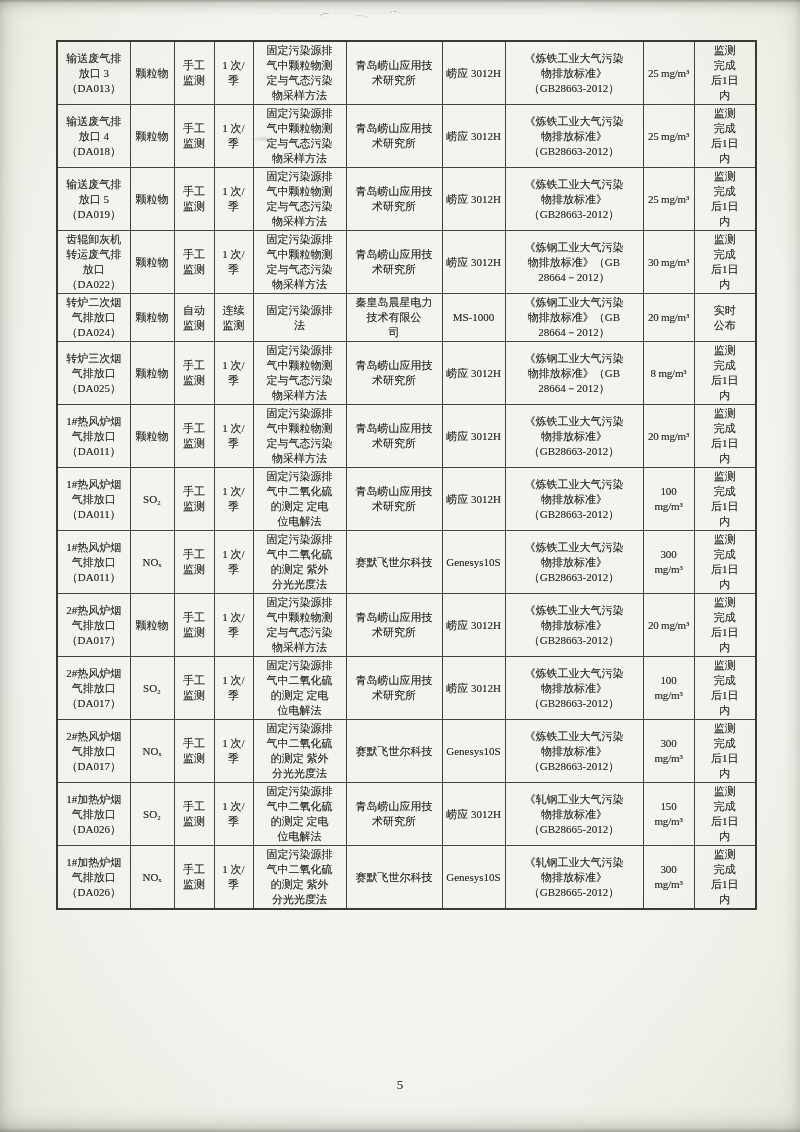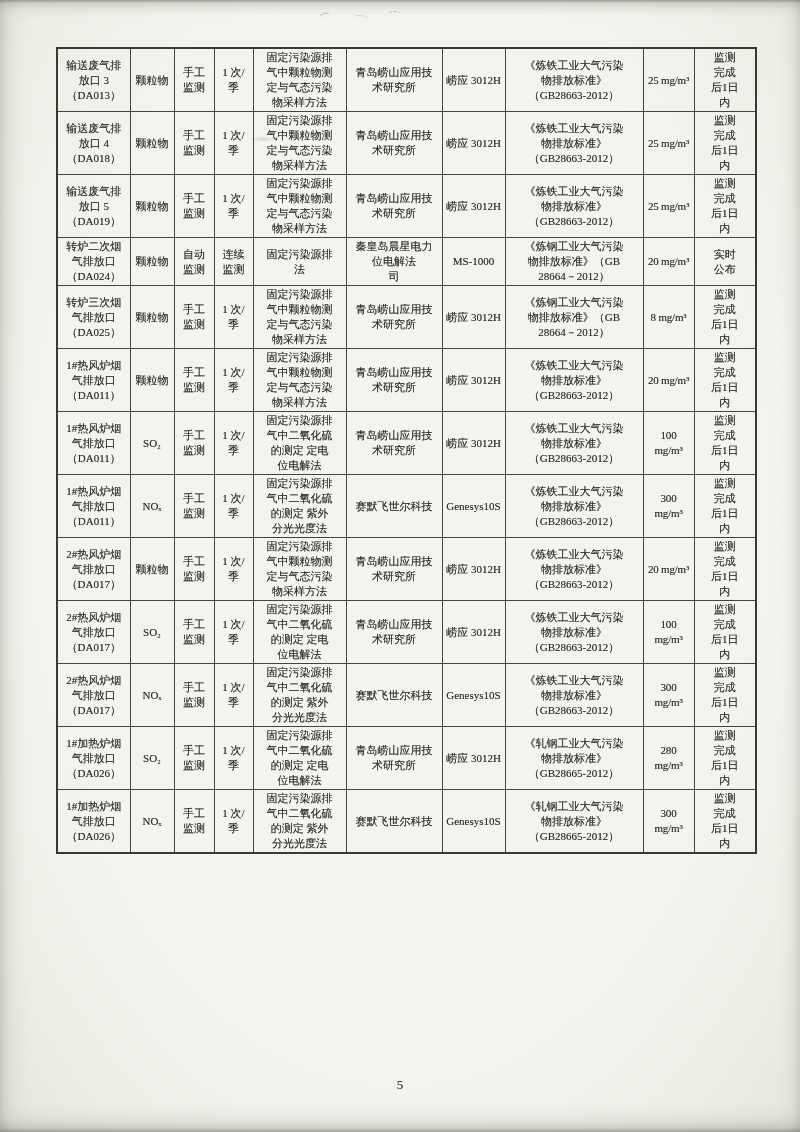--- a/index.html
+++ b/index.html
@@ -30,21 +30,21 @@
   
   .pencil{position:absolute;left:302px;top:6px;width:120px;height:16px;}
   .pencil i{position:absolute;display:block;background:none;border-top:1px solid rgba(115,115,112,.45);border-radius:50%;}
   .pencil i:nth-child(1){left:18px;top:7px;width:10px;height:4px;transform:rotate(-14deg);}
   .pencil i:nth-child(2){left:52px;top:9px;width:14px;height:5px;transform:rotate(8deg);border-top-style:dotted;}
   .pencil i:nth-child(3){left:86px;top:5px;width:12px;height:5px;transform:rotate(-6deg);border-top-style:dashed;}
   .smudge{position:absolute;left:250px;top:136px;width:26px;height:6px;
     background:radial-gradient(rgba(120,120,115,.25), rgba(120,120,115,0) 70%);}
 
   table.mon{
-    position:absolute;left:56px;top:47px;width:699px;
+    position:absolute;left:56px;top:40px;width:699px;
     border-collapse:collapse;table-layout:fixed;
     background:transparent;
   }
   table.mon td{
     border:1.5px solid #45453f;
     text-align:center;vertical-align:middle;
     white-space:pre-line;
     font-size:11px;line-height:15px;color:#2e2e2a;
     padding:1px 2px;overflow:hidden;
     text-shadow:0 0 .5px rgba(46,46,42,.55);
@@ -154,32 +154,58 @@
           <td class="c7">《炼铁工业大气污染
 物排放标准》
 （GB28663-2012）</td>
           <td class="c8">25 mg/m³</td>
           <td class="c9">监测
 完成
 后1日
 内</td>
         </tr>
         <tr>
+          <td class="c0">齿辊卸灰机
+转运废气排
+放口
+（DA022）</td>
+          <td class="c1">颗粒物</td>
+          <td class="c2">手工
+监测</td>
+          <td class="c3">1 次/
+季</td>
+          <td class="c4">固定污染源排
+气中颗粒物测
+定与气态污染
+物采样方法</td>
+          <td class="c5">青岛崂山应用技
+术研究所</td>
+          <td class="c6">崂应 3012H</td>
+          <td class="c7">《炼钢工业大气污染
+物排放标准》（GB
+28664－2012）</td>
+          <td class="c8">30 mg/m³</td>
+          <td class="c9">监测
+完成
+后1日
+内</td>
+        </tr>
+        <tr>
           <td class="c0">转炉二次烟
 气排放口
 （DA024）</td>
           <td class="c1">颗粒物</td>
           <td class="c2">自动
 监测</td>
           <td class="c3">连续
 监测</td>
           <td class="c4">固定污染源排
 法</td>
           <td class="c5">秦皇岛晨星电力
-位电解法
+技术有限公
 司</td>
           <td class="c6">MS-1000</td>
           <td class="c7">《炼钢工业大气污染
 物排放标准》（GB
 28664－2012）</td>
           <td class="c8">20 mg/m³</td>
           <td class="c9">实时
 公布</td>
         </tr>
         <tr>
@@ -371,21 +397,21 @@
           <td class="c4">固定污染源排
 气中二氧化硫
 的测定  定电
 位电解法</td>
           <td class="c5">青岛崂山应用技
 术研究所</td>
           <td class="c6">崂应 3012H</td>
           <td class="c7">《轧钢工业大气污染
 物排放标准》
 （GB28665-2012）</td>
-          <td class="c8">280
+          <td class="c8">150
 mg/m³</td>
           <td class="c9">监测
 完成
 后1日
 内</td>
         </tr>
         <tr>
           <td class="c0">1#加热炉烟
 气排放口
 （DA026）</td>

